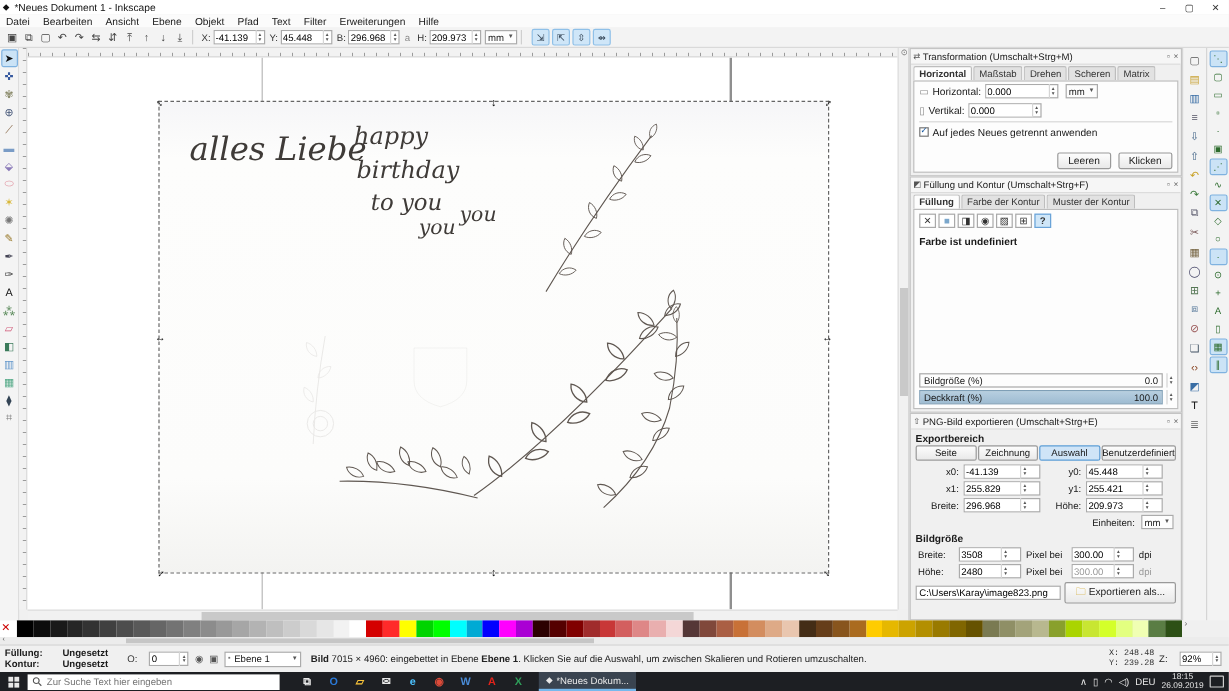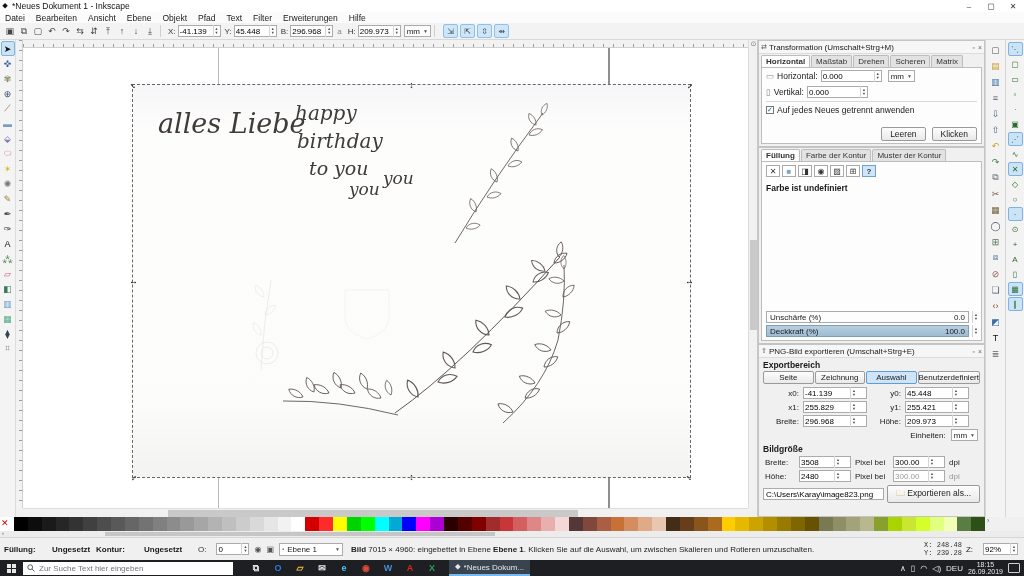--- a/index.html
+++ b/index.html
@@ -143,21 +143,21 @@
   #palette .none-swatch::before { content:"✕"; color:#c00; font-size:9px; position:absolute; left:1px; top:1px; }
   #palette-right { position:absolute; top:517px; left:985px; width:39px; height:14px; background:#f0f0f0; font-size:7px;
     color:#666; text-align:left; padding-left:2px; }
   #palette-scroll { position:absolute; top:531px; left:0; width:1024px; height:6px; background:#ececec; }
   #palette-scroll .thumb { position:absolute; left:105px; top:1px; width:390px; height:4px; background:#c6c6c6; }
   #palette-scroll .arr { position:absolute; left:2px; top:-1px; font-size:6px; color:#555; }
 
   
   #statusbar { position:absolute; top:537px; left:0; width:1024px; height:23px; background:#f0f0f0;
     border-top:1px solid #d5d5d5; display:flex; align-items:center; font-size:8px; }
-  .fs-block { display:flex; margin-left:4px; line-height:9px; }
+  .fs-block { display:flex; flex-direction:column; margin-left:4px; line-height:9px; }
   .fs-line { display:flex; gap:4px; }
   .fs-line b { min-width:44px; }
   #statusbar .spinbox { margin-left:8px; }
   .sb-ico { margin-left:5px; color:#555; font-size:8px; }
   #layer-combo { display:flex; align-items:center; border:1px solid #ababab; background:#fff; height:13px;
     margin-left:5px; padding:0 2px; gap:3px; width:64px; }
   #layer-combo .dd { margin-left:auto; font-size:5px; color:#555; }
   #sb-message { margin-left:8px; color:#222; white-space:nowrap; overflow:hidden; flex:1; }
   #sb-coords { display:flex; flex-direction:column; font-family:"Liberation Mono",monospace; font-size:7px;
     line-height:8px; color:#333; margin-right:4px; text-align:right; }
@@ -433,40 +433,48 @@
         <span>Auf jedes Neues getrennt anwenden</span>
       </div>
       <div class="trow" style="justify-content:flex-end; gap:6px; margin-top:auto">
         <span class="btn">Leeren</span>
         <span class="btn">Klicken</span>
       </div>
     </div>
   </div>
 
   <div class="panel" style="height:197px">
+    <div class="panel-title">
+      <span class="pt-ico">◩</span>
+      <span>Füllung und Kontur (Umschalt+Strg+F)</span>
+      <span class="pt-btns">
+          <span>▫</span>
+          <span>×</span>
+        </span>
+    </div>
     <div class="tabs">
         <span class="rp-item active">Füllung</span>
         <span class="rp-item">Farbe der Kontur</span>
         <span class="rp-item">Muster der Kontur</span>
       </div>
     <div class="tabbody">
       <div class="filltypes">
           <span class="rp-item">✕</span>
           <span class="rp-item" style="color: rgb(123, 167, 204);">■</span>
           <span class="rp-item">◨</span>
           <span class="rp-item">◉</span>
           <span class="rp-item">▨</span>
           <span class="rp-item">⊞</span>
           <span class="rp-item active">?</span>
         </div>
       <div class="fs-msg">Farbe ist undefiniert</div>
       <div style="flex:1"></div>
       <div class="srow-wrap">
         <div class="slider-row">
-          <span>Unschärfe (%)</span>
+          <span>Bildgröße (%)</span>
           <span class="val">0.0</span>
         </div>
         <span class="spinner">▲<br>▼</span>
       </div>
       <div class="srow-wrap" style="padding-bottom:2px">
         <div class="slider-row filled">
           <span>Deckkraft (%)</span>
           <span class="val">100.0</span>
         </div>
         <span class="spinner">▲<br>▼</span>

